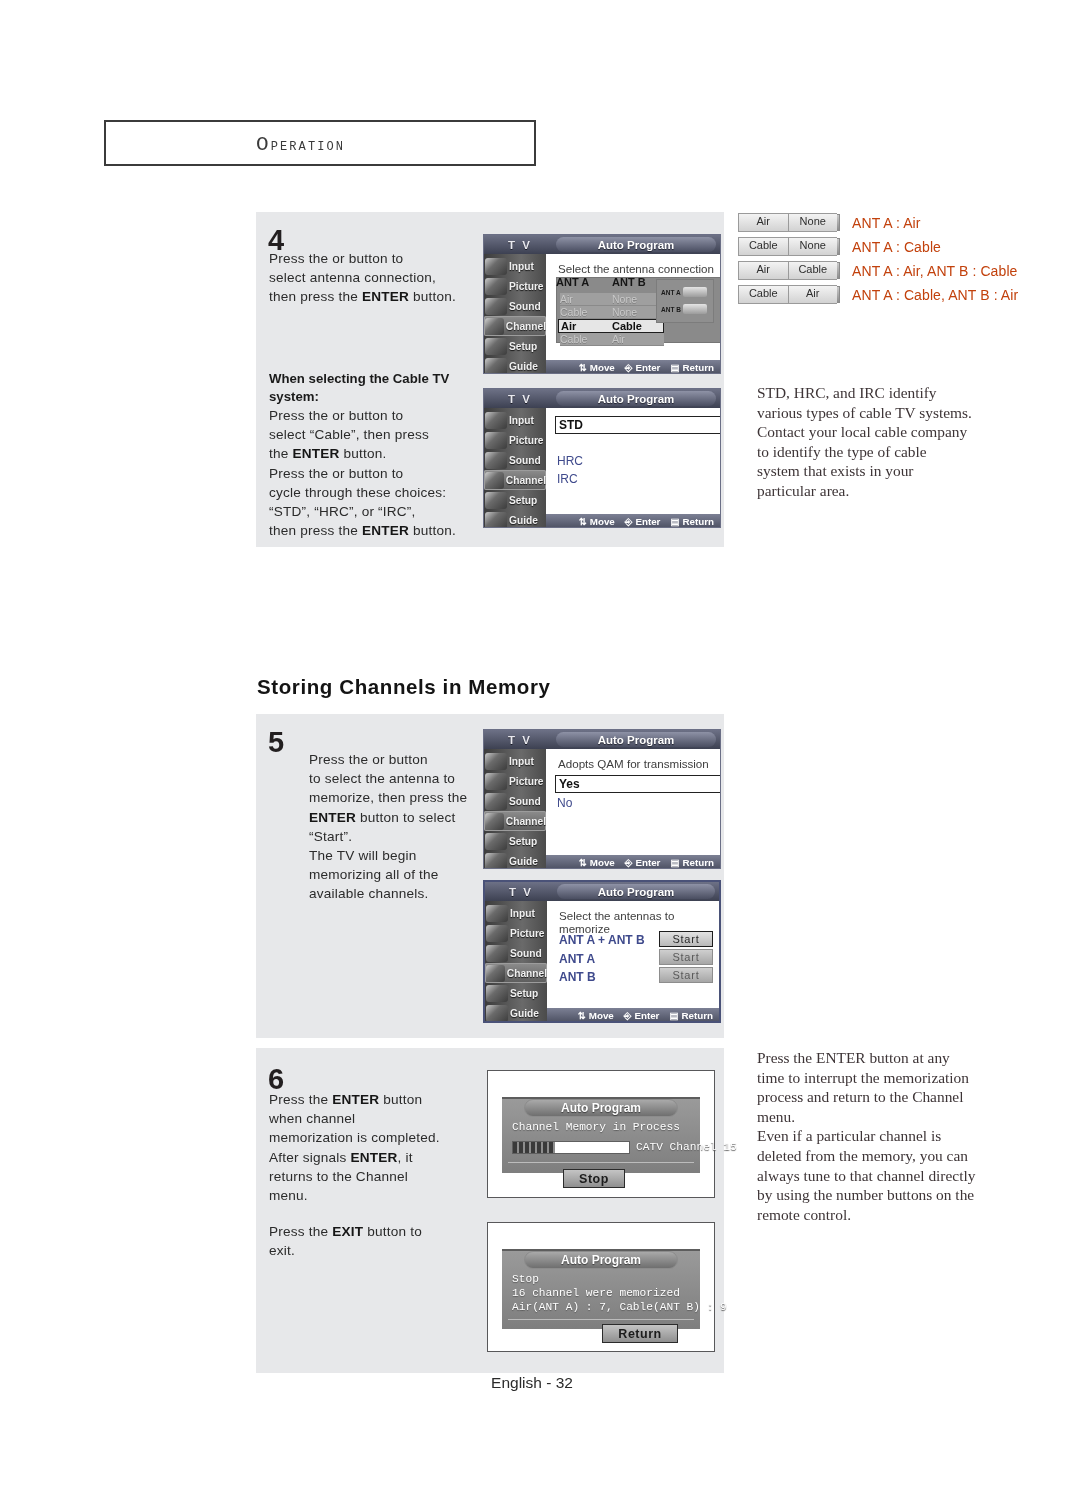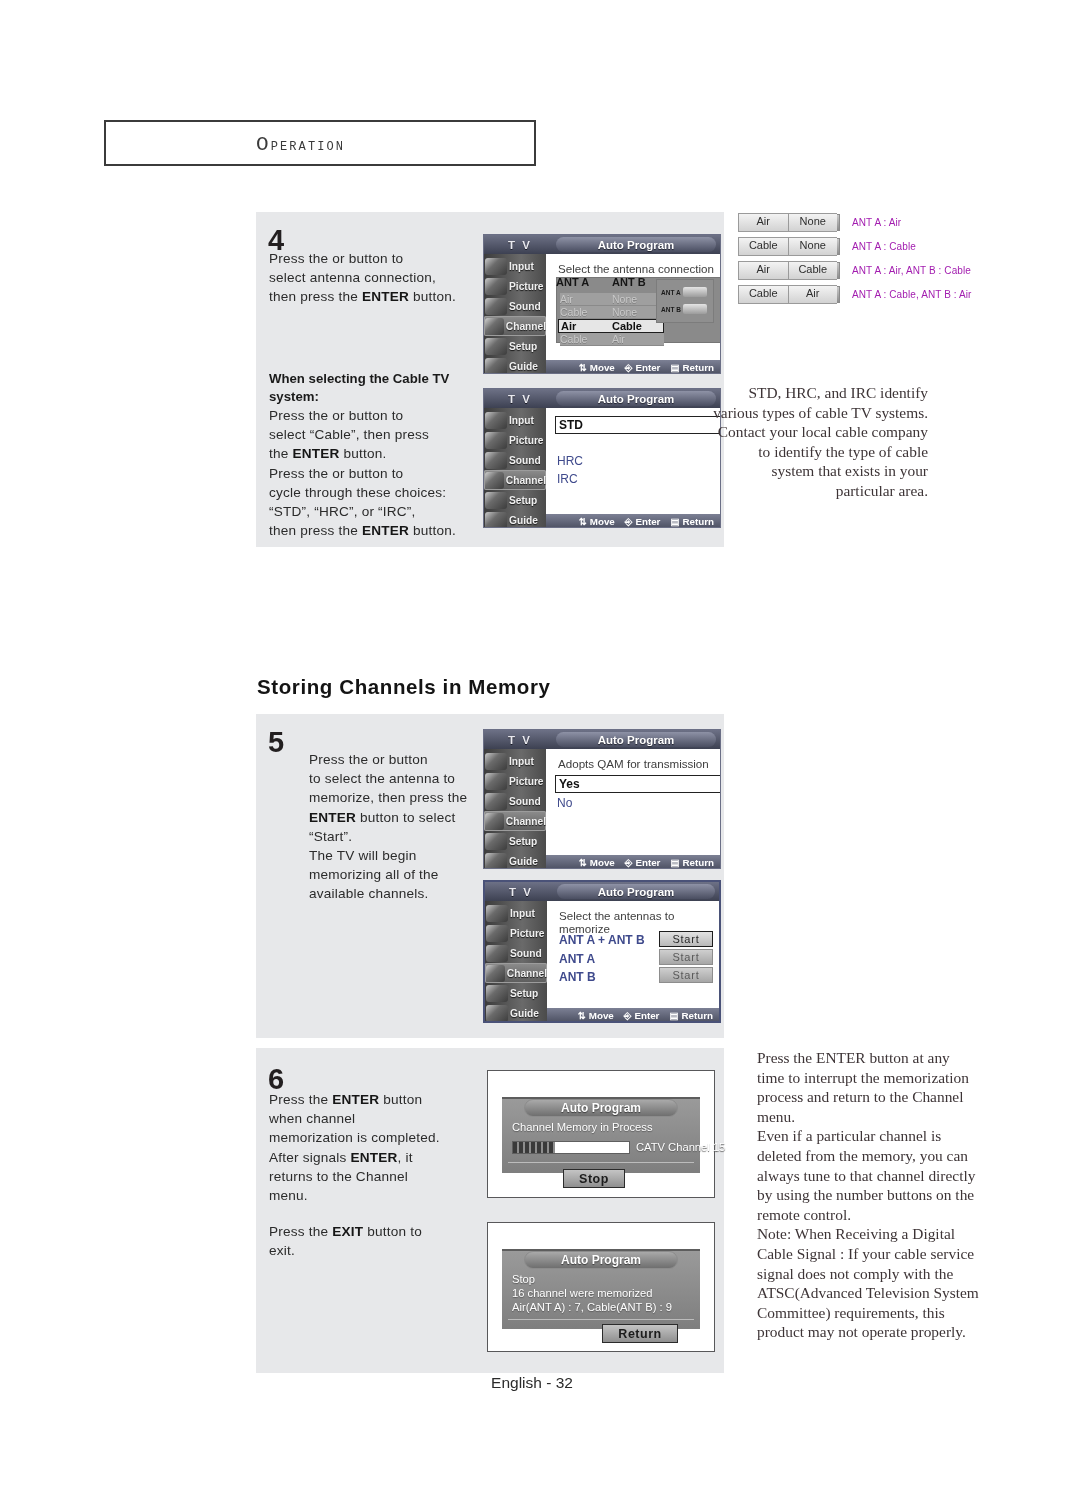--- a/index.html
+++ b/index.html
@@ -128,22 +128,22 @@
     width: 3px;
     height: 17px;
     background: linear-gradient(#c9c9c9, #8d8d8d);
     border: 1px solid #8a8a8a;
     border-left: none;
     box-sizing: border-box;
   }
   .ant-desc {
     margin-left: 12px;
     font-family: "Liberation Sans", sans-serif;
-    font-size: 10px;
-    color: #a21caf;
+    font-size: 14px;
+    color: #c2410c;
     white-space: nowrap;
     letter-spacing: 0.1px;
   }
 
   
   .osd {
     position: absolute;
     background: #ffffff;
     border: 1px solid #6b6f86;
     box-sizing: border-box;
@@ -406,21 +406,21 @@
     font-weight: bold;
     font-size: 12px;
     font-family: "Liberation Sans", sans-serif;
     text-shadow: 0 1px 1px #3b3b3b;
     border: 1px solid #8c8c8c;
   }
   .dlg-text {
     position: absolute;
     font-size: 11.2px;
     color: #ffffff;
-    font-family: Liberation Sans, sans-serif;
+    font-family: Liberation Mono, monospace;
     text-shadow: 0 1px 1px #5a5a5a;
     white-space: nowrap;
   }
   .progress-track {
     position: absolute;
     width: 118px;
     height: 13px;
     background: #ffffff;
     border: 1px solid #5f5f5f;
     box-sizing: border-box;
@@ -659,21 +659,21 @@
   <div class="ant-row">
     <div class="ant-chip">
         <span class="half">Cable</span>
         <span class="half">Air</span>
       </div>
     <div class="ant-chip-edge"></div>
     <div class="ant-desc">ANT A : Cable, ANT B : Air</div>
   </div>
 </div>
 
-<div class="serif-col" style="left:713px; top:383px; width:215px;text-align:right;">STD, HRC, and IRC identify various types of cable TV systems. Contact your local cable company to identify the type of cable system that exists in your particular area.</div>
+<div class="serif-col" style="left:757px; top:383px; width:215px;">STD, HRC, and IRC identify various types of cable TV systems. Contact your local cable company to identify the type of cable system that exists in your particular area.</div>
 
 <div class="section-heading">Storing Channels in Memory</div>
 
 <div class="panel" id="panel-step5"></div>
 <div class="step-num" style="left:268px; top:726px;">5</div>
 <div class="step-body" style="left:269px; top:750px; width:200px;margin-left:40px;">
   <span>Press the      or      button</span><br>
   <span>to select the antenna to</span><br>
   <span>memorize, then press the</span><br>
   <b>ENTER</b><span> button to select</span><br>
@@ -828,18 +828,17 @@
   <div class="dlg-text" style="left:24px; top:50px;">Stop</div>
   <div class="dlg-text" style="left:24px; top:64px;">16 channel were memorized</div>
   <div class="dlg-text" style="left:24px; top:78px;">Air(ANT A) : 7, Cable(ANT B) : 9</div>
   <div class="dlg-rule" style="left:20px; top:96px; width:186px;"></div>
   <div class="dlg-btn" style="left:114px; top:101px; width:76px;">Return</div>
 </div>
 
 <div class="serif-col" style="left:757px; top:1048px; width:222px;">
   <p>Press the ENTER button at any time to interrupt the memorization process and return to the Channel menu.</p>
   <p>Even if a particular channel is deleted from the memory, you can always tune to that channel directly by using the number buttons on the remote control.</p>
-  <p>Note: When Receiving a Digital Cable Signal : If your cable service signal does not comply with the ATSC(Advanced Television System Committee) requirements, this product may not operate properly.</p>
 </div>
 
 <div class="page-footer">
   <span class="footer-inner">English - 32</span>
 </div>
 
 </body></html>

